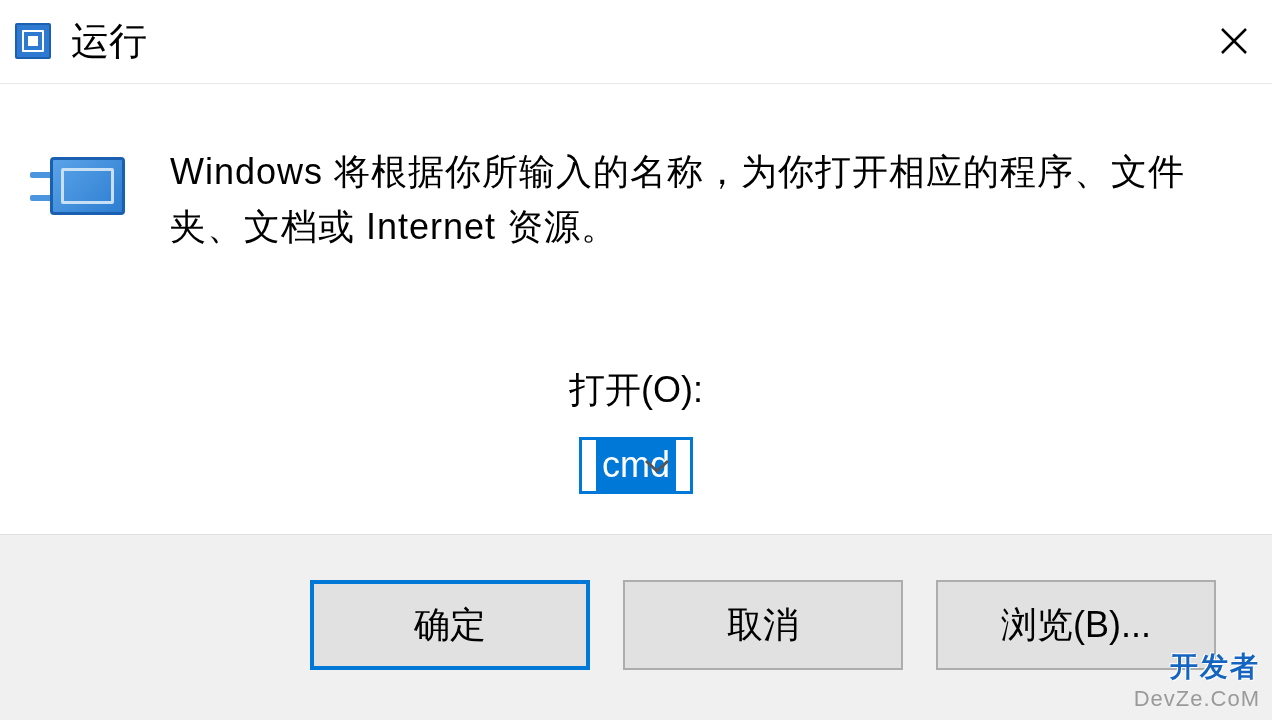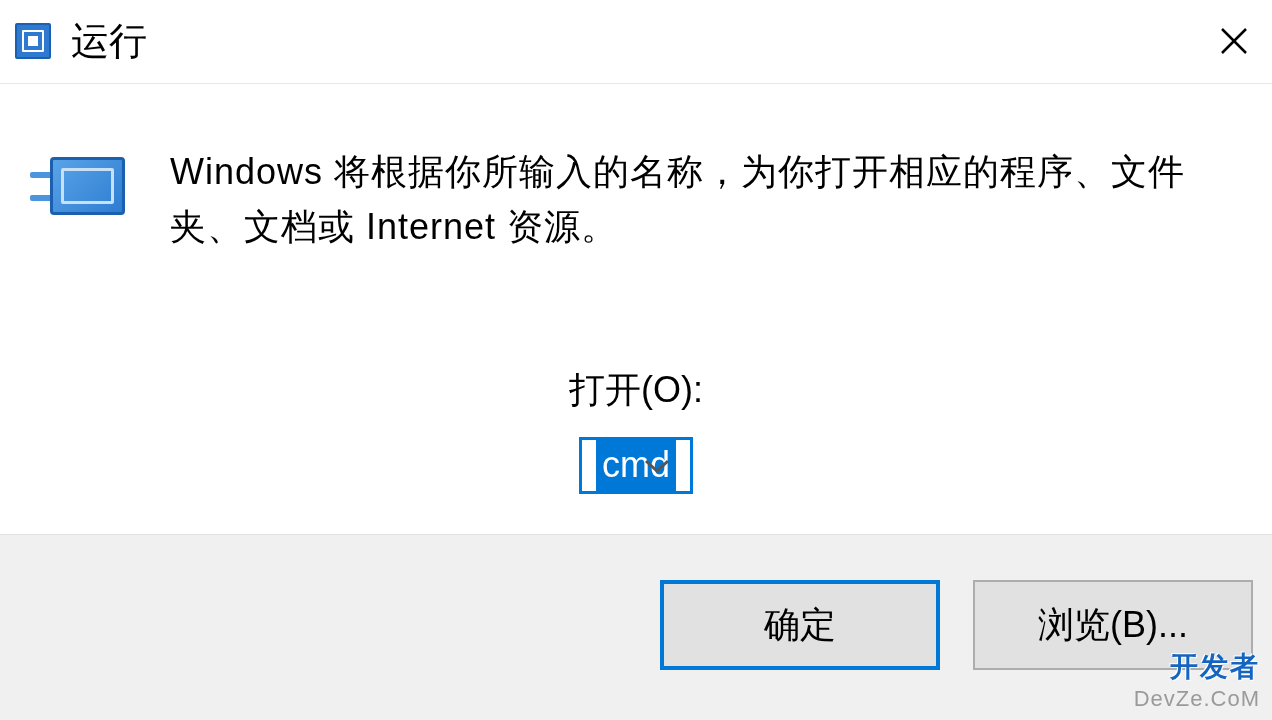--- a/index.html
+++ b/index.html
@@ -172,21 +172,21 @@
       line-height: 1.3;
     }
     .combobox-chevron {
       position: absolute;
       right: 20px;
       color: #555555;
       font-size: 26px;
     }
     .button-bar {
       background: #f0f0f0;
-      padding: 45px 19px 50px 0;
+      padding: 45px 56px 50px 0;
       display: flex;
       justify-content: flex-end;
       gap: 33px;
       border-top: 1px solid #e0e0e0;
       position: relative;
     }
     .dialog-button {
       width: 280px;
       height: 90px;
       font-size: 36px;
@@ -256,18 +256,19 @@
         <svg width="26" height="16" viewBox="0 0 26 16">
           <polyline points="2,3 13,13 24,3" fill="none" stroke="#555" stroke-width="3"></polyline>
         </svg>
       </span>
     </div>
   </div>
 </div>
 
 <div class="button-bar">
   <button class="dialog-button primary">确定</button>
+  <button class="dialog-button">取消</button>
   <button class="dialog-button">浏览(B)...</button>
   <div class="watermark">
     <span class="watermark-top">开发者</span>
     <span class="watermark-bottom">DevZe.CoM</span>
   </div>
 </div>
 
 </body></html>

